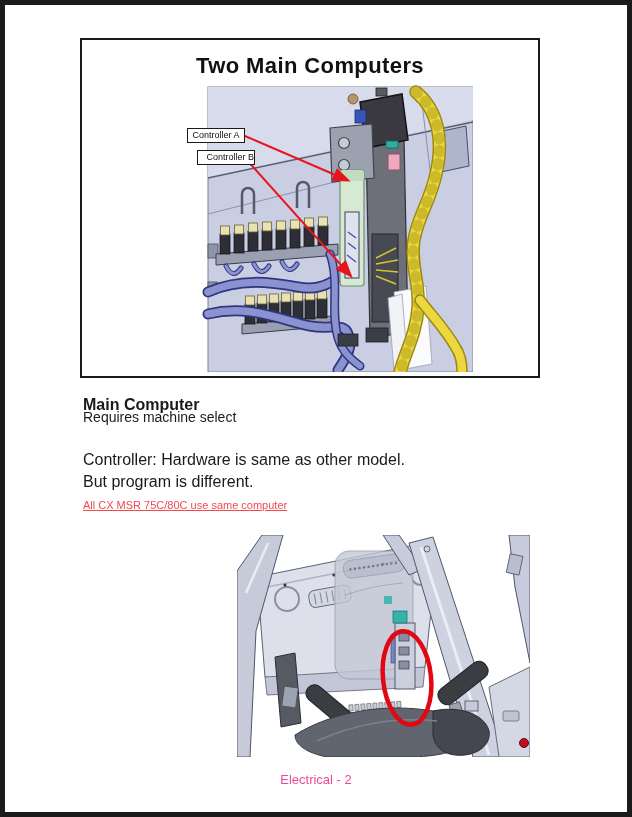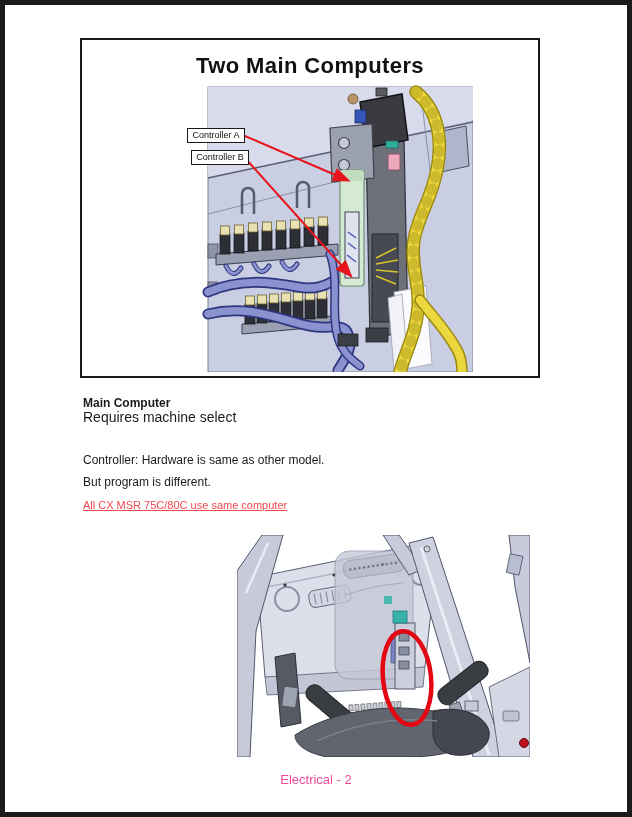--- a/index.html
+++ b/index.html
@@ -27,27 +27,27 @@
   .top-diagram{position:absolute;left:175px;top:77px;width:293px;height:290px;}
   .top-diagram svg{position:absolute;left:0;top:0;}
 
   .callout-label{
     position:absolute;width:58px;height:15px;
     box-sizing:border-box;border:1px solid #1a1a1a;background:#ffffff;
     font-size:9px;line-height:13px;text-align:center;color:#111;
     z-index:3;
   }
   .label-a{left:7px;top:46px;}
-  .label-b{left:11px;top:68px;}
+  .label-b{left:17px;top:68px;text-align:right;}
 
   .body-heading{
-    position:absolute;left:78px;top:391px;font-size:12px;font-weight:bold;text-align:center;
+    position:absolute;left:78px;top:391px;font-size:16px;font-weight:bold;text-align:center;
   }
   .body-line1{position:absolute;left:78px;top:404px;font-size:14px;}
-  .body-line2{position:absolute;left:78px;top:444px;font-size:12px;line-height:22px;}
+  .body-line2{position:absolute;left:78px;top:444px;font-size:16px;line-height:22px;}
   .body-link{
     position:absolute;left:78px;top:494px;font-size:11px;
     color:var(--link-color,#f4484e);
     text-decoration:underline;cursor:pointer;
   }
 
   .bottom-diagram{position:absolute;left:232px;top:530px;width:293px;height:222px;}
 
   .footer{
     position:absolute;left:0;top:767px;width:622px;text-align:center;

